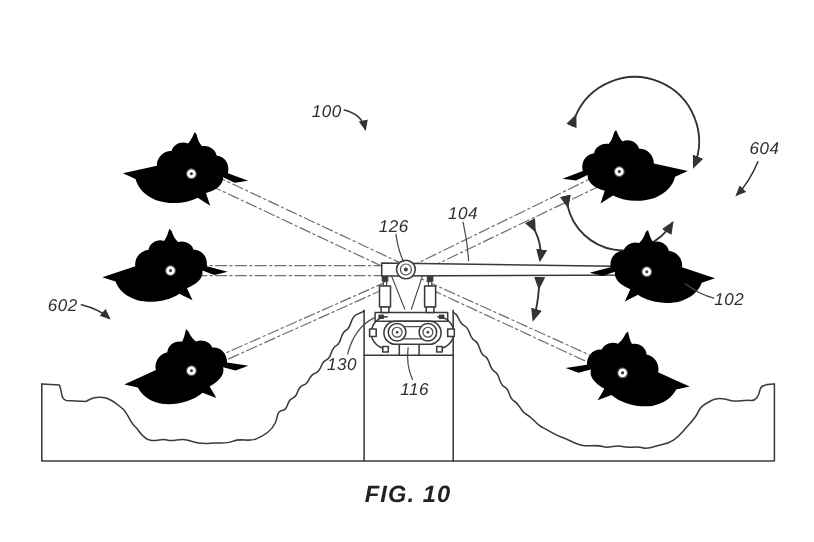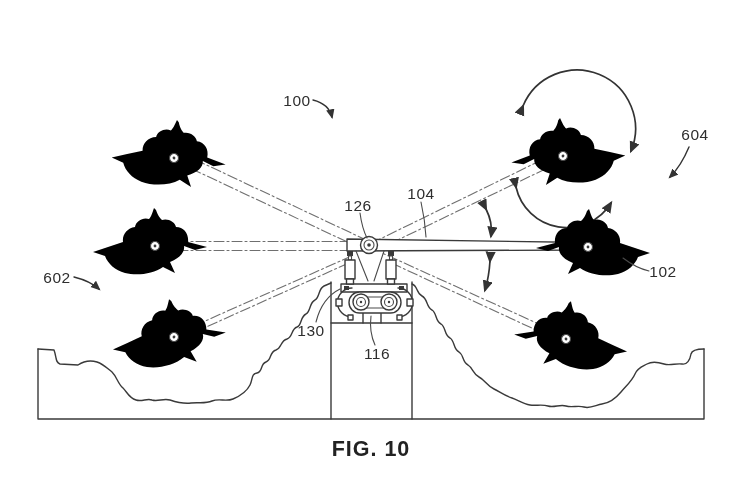--- a/index.html
+++ b/index.html
@@ -1,17 +1,17 @@
 <!DOCTYPE html>
 <html><head>
 <meta charset="utf-8">
 <style>
   html,body{margin:0;padding:0;background:#fff;}
   .page{position:relative;width:740px;height:493px;background:#ffffff;overflow:hidden;
-        font-family:"Liberation Sans",sans-serif;}
+        font-family:"Liberation Sans",sans-serif;font-style:italic;}
   svg{display:block;}
   .ink{stroke:#3a3a3a;fill:none;stroke-width:1.4;stroke-linecap:round;stroke-linejoin:round;}
   .ink-thin{stroke:#4a4a4a;fill:none;stroke-width:1.1;stroke-linecap:round;stroke-linejoin:round;}
   .white-fill{fill:#ffffff;}
   .phantom-line{stroke:#6f6f6f;fill:none;stroke-width:1.1;stroke-dasharray:10 3 2 3;stroke-linecap:round;}
   .ac-hub{stroke:#4a4a4a;fill:#ffffff;stroke-width:1.1;}
   .hub-dot{fill:#3a3a3a;stroke:none;}
   .arrow{stroke:#333333;fill:none;stroke-width:1.7;stroke-linecap:round;}
   .leader{stroke:#4a4a4a;fill:none;stroke-width:1.1;stroke-linecap:round;}
   .ref-num{font-family:"Liberation Sans",sans-serif;font-size:15.5px;fill:#2e2e2e;letter-spacing:.5px;}

